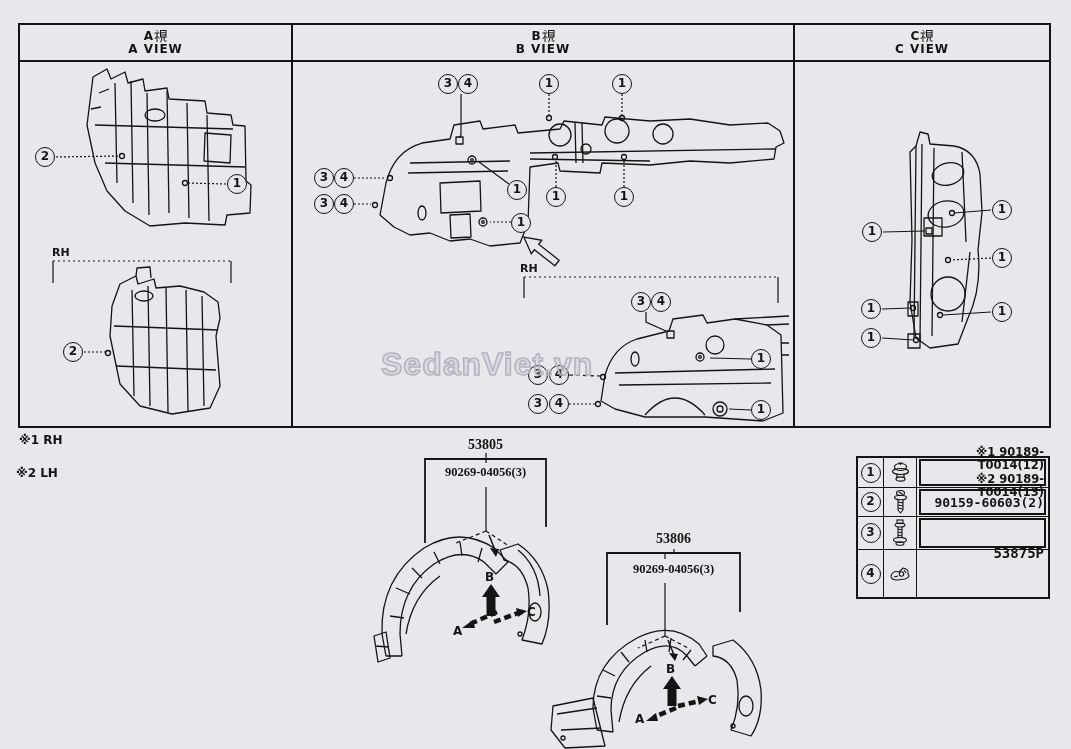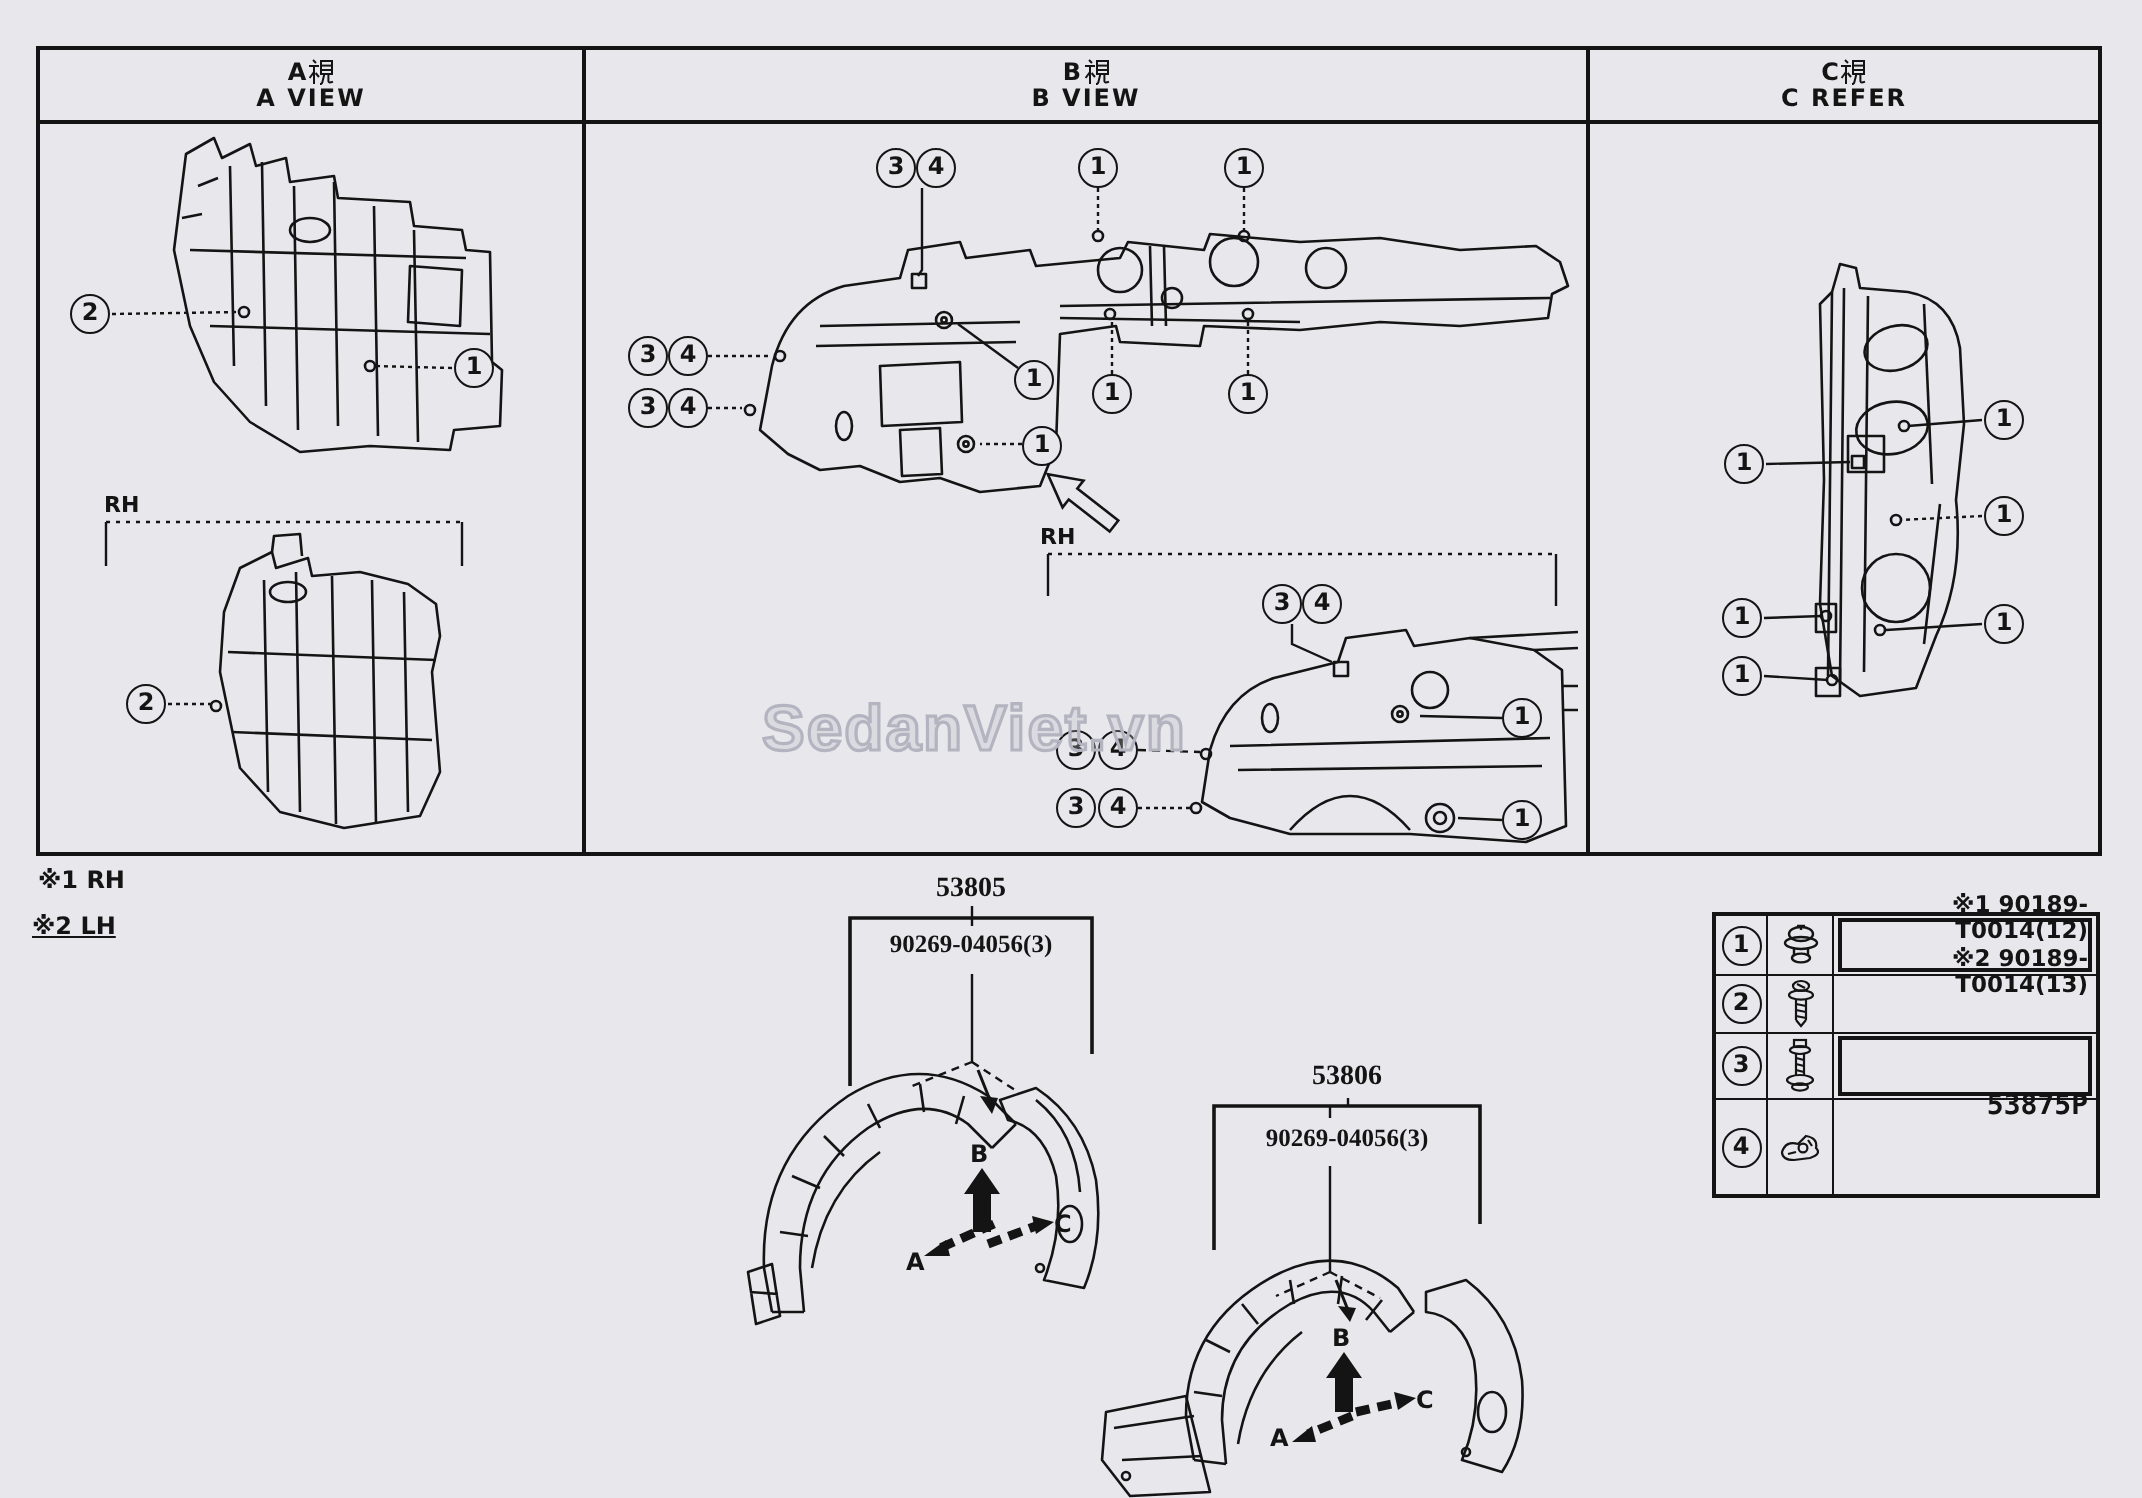--- a/index.html
+++ b/index.html
@@ -103,21 +103,21 @@
               <path d="M3,7 L0.8,10"></path>
               <path d="M3.8,7.5 L5.5,9.5"></path>
               <rect x="6.5" y="1.5" width="5.5" height="6.5"></rect>
               <path d="M6.5,3.8 L12,3.8"></path>
               <path d="M6.5,6 L12,6"></path>
               <path d="M8.2,8 L7.2,12 Q7,13 6,13"></path>
               <path d="M10.2,8 L10.2,11.6 Q10.3,12.8 12.5,11.8"></path>
             </g>
           </svg>
         </div>
-      <div class="l2">C REFER</div>
+      <div class="l2">C VIEW</div>
     </div>
   </div>
 
   <svg class="art" style="left:55px;top:63px;" width="205" height="172" viewBox="0 0 205 172">
     <g stroke="#141414" stroke-width="1.3" fill="none" stroke-linejoin="round">
       <path d="M38,14 L52,6 L56,16 L70,9 L73,20 L88,16 L90,28 L112,25 L114,36 L150,38 L152,50 L176,52 L178,62 L190,63 L191,118 L196,122 L195,150 L172,152 L170,162 L130,160 L95,163 L70,148 L52,128 L40,100 L32,62 Z"></path>
       <path d="M60,20 L62,120 M76,18 L78,140 M92,30 L94,152 M112,28 L114,150 M132,40 L134,155 M152,52 L154,158"></path>
       <path d="M40,62 L178,66 M50,100 L190,104"></path>
       <path d="M150,70 L176,72 L175,100 L149,98 Z"></path>
       <ellipse cx="100" cy="52" rx="10" ry="6"></ellipse>
@@ -334,21 +334,21 @@
   <div class="co" style="left:862px;top:222px;">1</div>
   <div class="co" style="left:861px;top:299px;">1</div>
   <div class="co" style="left:861px;top:328px;">1</div>
   <div class="co" style="left:992px;top:200px;">1</div>
   <div class="co" style="left:992px;top:248px;">1</div>
   <div class="co" style="left:992px;top:302px;">1</div>
 
   <div class="lbl" style="left:52px;top:246px;font-size:11px;">RH</div>
   <div class="lbl" style="left:520px;top:262px;font-size:11px;">RH</div>
   <div class="lbl" style="left:19px;top:433px;font-size:12px;">※1 RH</div>
-  <div class="lbl" style="left:16px;top:456px;font-size:12px;text-decoration:underline;">※2 LH</div>
+  <div class="lbl" style="left:16px;top:466px;font-size:12px;">※2 LH</div>
 
   <div class="lbl mono" style="left:425px;top:437px;width:121px;text-align:center;font-size:14px;">53805</div>
   <div class="lbl mono" style="left:427px;top:465px;width:117px;text-align:center;font-size:12.5px;">90269-04056(3)</div>
 
   <div class="lbl mono" style="left:607px;top:531px;width:133px;text-align:center;font-size:14px;">53806</div>
   <div class="lbl mono" style="left:609px;top:562px;width:129px;text-align:center;font-size:12.5px;">90269-04056(3)</div>
 
   <div class="lbl" style="left:485px;top:570px;font-size:12px;">B</div>
   <div class="lbl" style="left:453px;top:624px;font-size:12px;">A</div>
   <div class="lbl" style="left:527px;top:605px;font-size:12px;">C</div>
@@ -388,20 +388,25 @@
             <g stroke="#141414" stroke-width="1.1" fill="none">
               <ellipse cx="7.5" cy="4" rx="4" ry="2.5"></ellipse>
               <path d="M5.5,3 L9.5,5"></path>
               <ellipse cx="7.5" cy="8.5" rx="6" ry="2.3"></ellipse>
               <path d="M5,10.5 L5,21 M10,10.5 L10,21"></path>
               <path d="M5,13 L10,14 M5,16 L10,17 M5,19 L10,20"></path>
               <path d="M5,21 L7.5,24 L10,21"></path>
             </g>
           </svg>
       </div>
+      <div class="ftxt">
+        <div class="ftxt-inner">
+          <div class="r2line">90159-60603(2)</div>
+        </div>
+      </div>
     </div>
     <div class="frow" style="height:33px;">
       <div class="fnum">
           <div class="co2">3</div>
         </div>
       <div class="ficon">
         <svg width="16" height="28" viewBox="0 0 16 28">
             <g stroke="#141414" stroke-width="1.1" fill="none">
               <rect x="5" y="1" width="6" height="3.5"></rect>
               <ellipse cx="8" cy="6" rx="5" ry="2"></ellipse>

